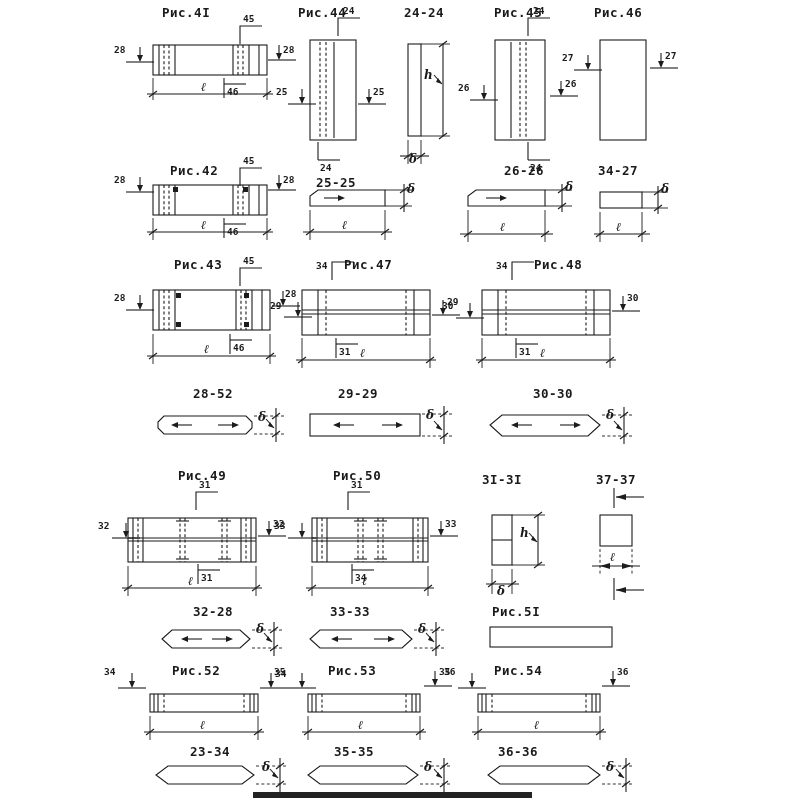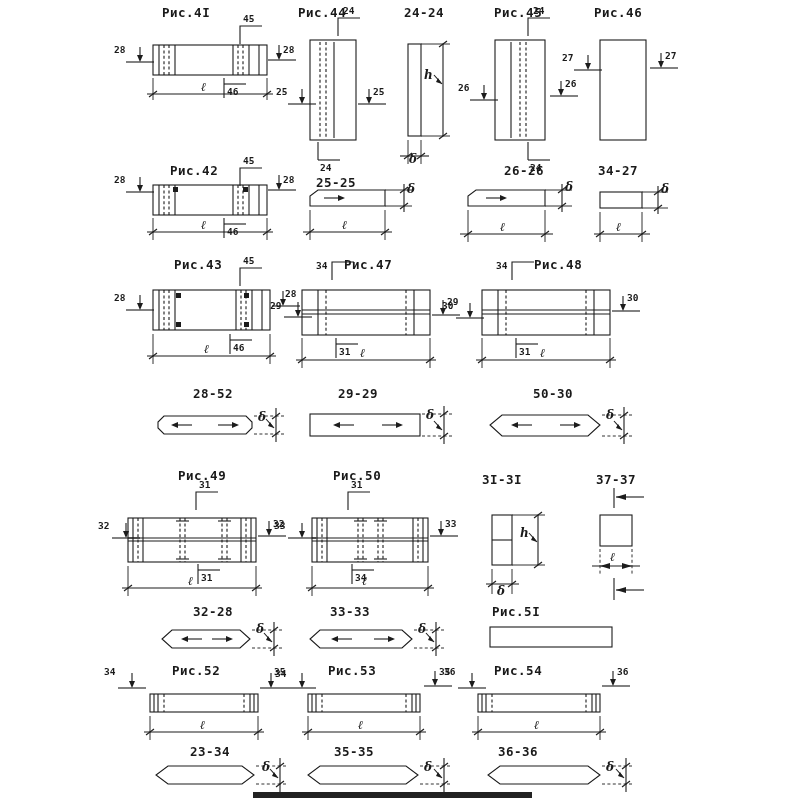--- a/index.html
+++ b/index.html
@@ -479,21 +479,21 @@
 <span class="lbl" style="left:594px;top:5px">Рис.46</span>
 <span class="lbl" style="left:170px;top:163px">Рис.42</span>
 <span class="lbl" style="left:316px;top:175px">25-25</span>
 <span class="lbl" style="left:504px;top:163px">26-26</span>
 <span class="lbl" style="left:598px;top:163px">34-27</span>
 <span class="lbl" style="left:174px;top:257px">Рис.43</span>
 <span class="lbl" style="left:344px;top:257px">Рис.47</span>
 <span class="lbl" style="left:534px;top:257px">Рис.48</span>
 <span class="lbl" style="left:193px;top:386px">28-52</span>
 <span class="lbl" style="left:338px;top:386px">29-29</span>
-<span class="lbl" style="left:533px;top:386px">50-30</span>
+<span class="lbl" style="left:533px;top:386px">30-30</span>
 <span class="lbl" style="left:178px;top:468px">Рис.49</span>
 <span class="lbl" style="left:333px;top:468px">Рис.50</span>
 <span class="lbl" style="left:482px;top:472px">3I-3I</span>
 <span class="lbl" style="left:596px;top:472px">37-37</span>
 <span class="lbl" style="left:193px;top:604px">32-28</span>
 <span class="lbl" style="left:330px;top:604px">33-33</span>
 <span class="lbl" style="left:492px;top:604px">Рис.5I</span>
 <span class="lbl" style="left:172px;top:663px">Рис.52</span>
 <span class="lbl" style="left:328px;top:663px">Рис.53</span>
 <span class="lbl" style="left:494px;top:663px">Рис.54</span>

